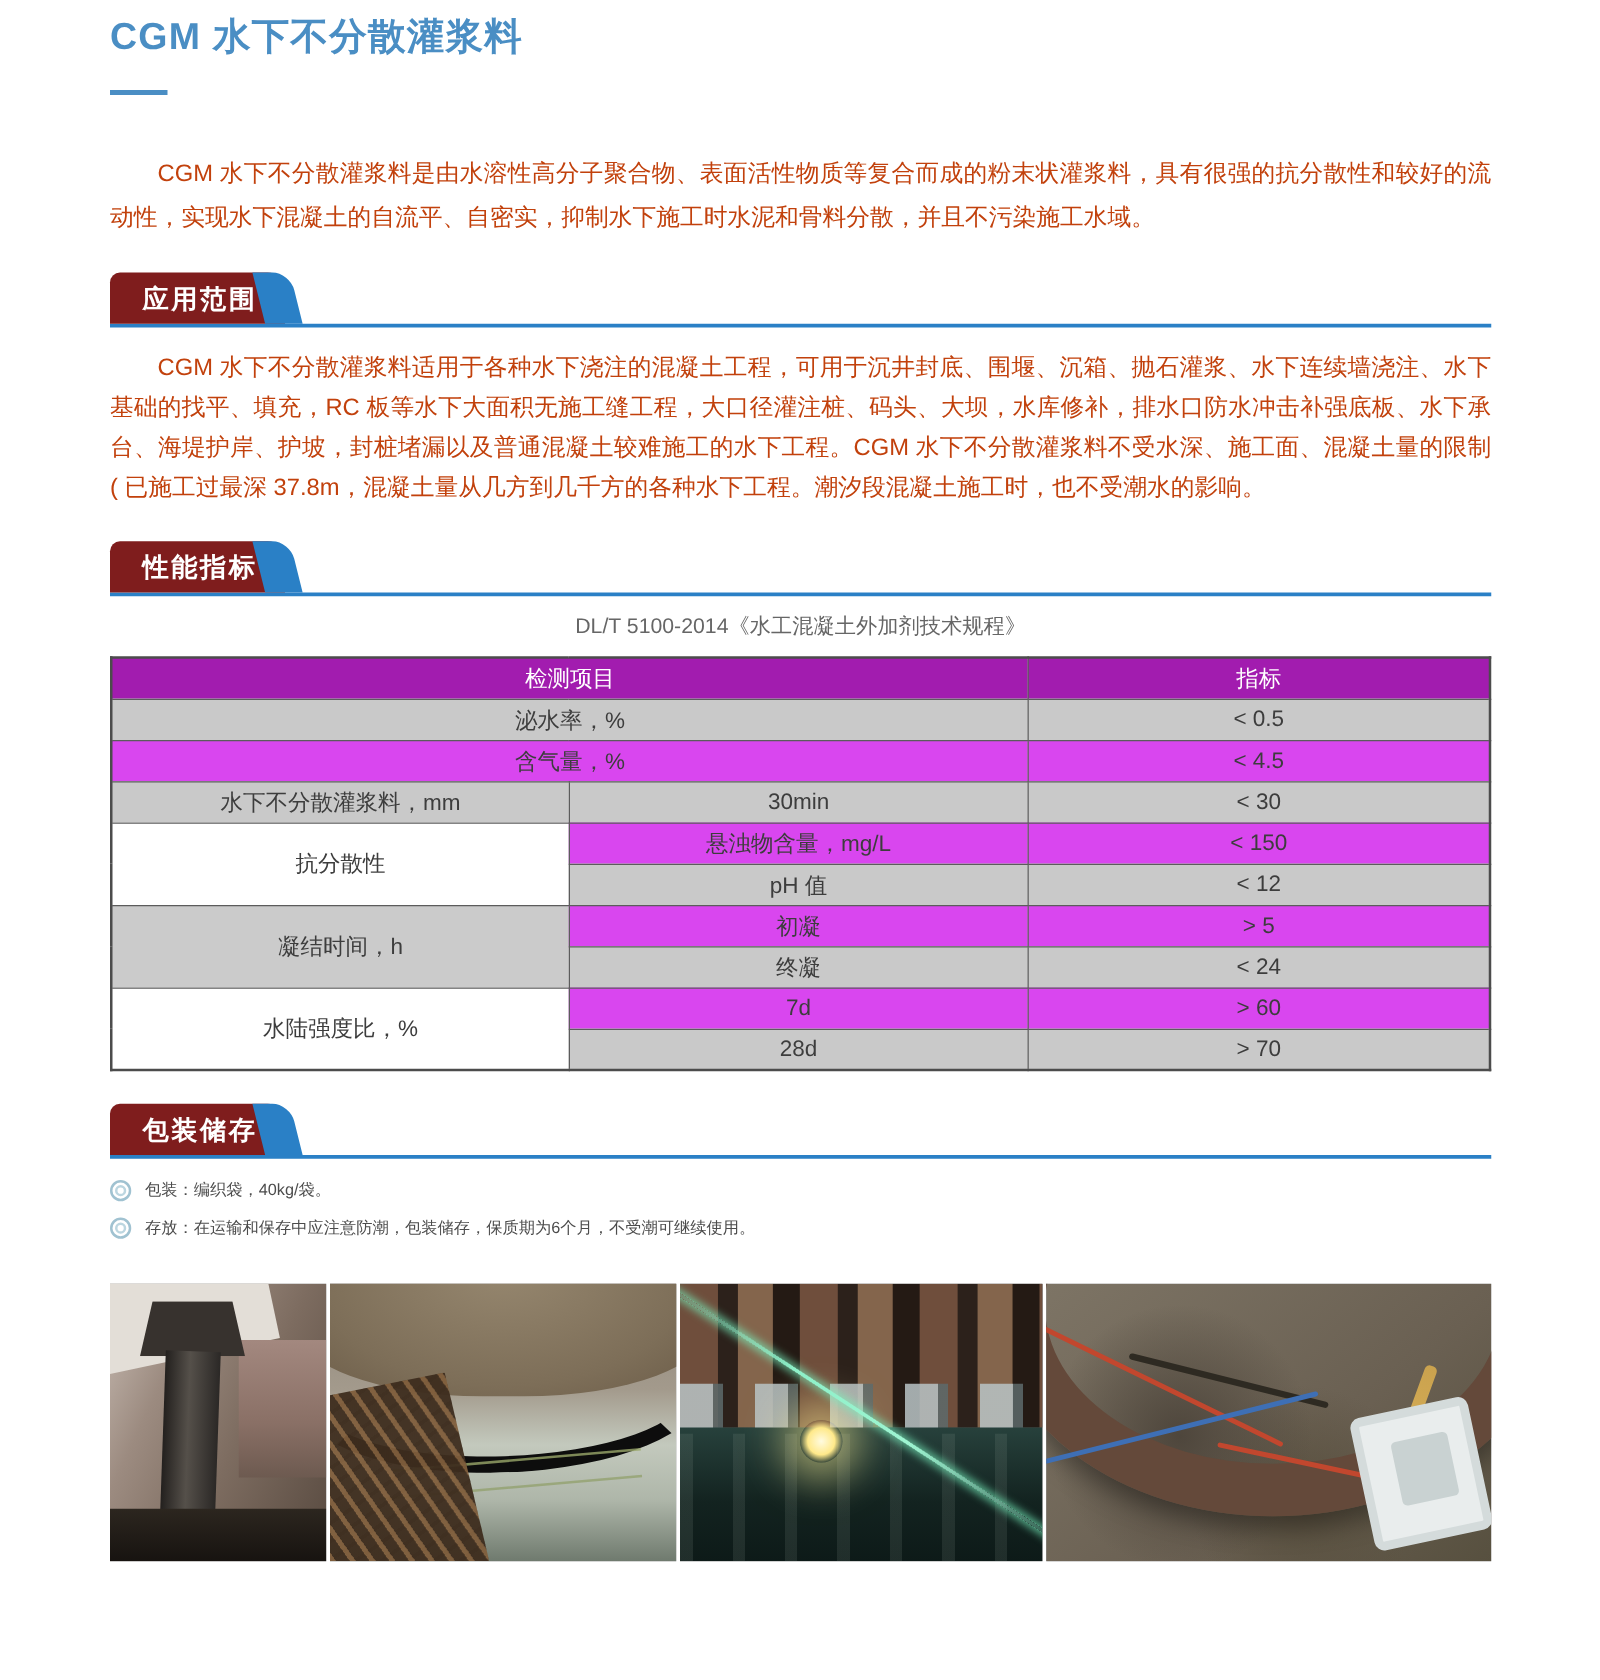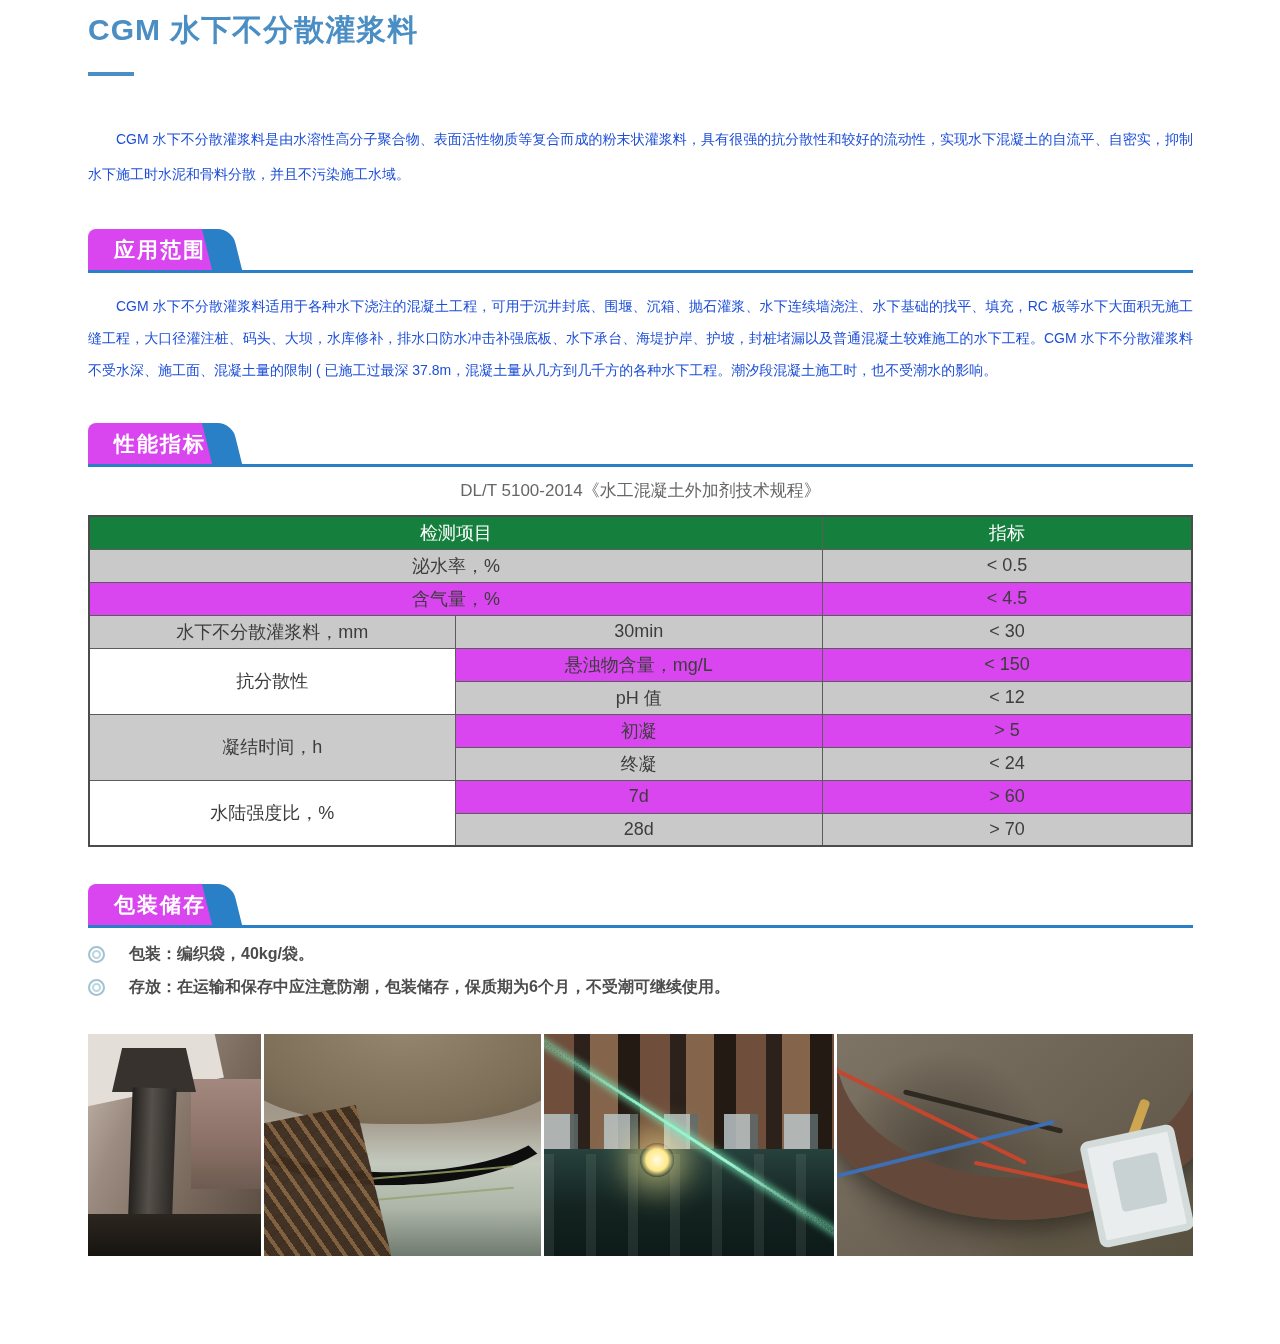--- a/index.html
+++ b/index.html
@@ -14,63 +14,62 @@
 
   
   .doc-title {
     margin:10px 0 0; font-size:30px; line-height:40px;
     font-weight:700; letter-spacing:1px; color:#4a8ec4;
   }
   .title-dash { width:46px; height:4px; background:#4a8ec4; margin-top:22px; }
 
   
   .para {
-    margin:46px 0 0; font-size:14px; line-height:35px;
-    color:#1d4ed8; text-align:justify; text-indent:2em;
+    margin:46px 0 0; font-size:19px; line-height:35px;
+    color:#c2410c; text-align:justify; text-indent:2em;
   }
   .para.app { margin-top:17px; line-height:32px; }
 
   
   .sec { margin-top:26px; border-bottom:3px solid #2a80c6; line-height:0; }
   .sec-badge {
     display:inline-block; position:relative;
-    background:#d946ef; color:#fff;
+    background:#7f1d1d; color:#fff;
     font-size:21px; font-weight:700; letter-spacing:2px;
     line-height:normal; padding:7px 22px 6px 26px;
     border-radius:8px 14px 0 0;
-    margin-top:11px;
   }
   .badge-tail {
     position:absolute; top:0; right:-9px; width:30px; height:100%;
     background:#2a80c6; transform:skewX(14deg); border-radius:0 14px 0 0;
   }
   .badge-label { position:relative; }
 
   
   .std-caption { margin-top:12px; text-align:center; font-size:17px; color:#666; text-indent:0; }
 
   
   table.perf {
     width:100%; margin-top:13px; border-collapse:collapse; table-layout:fixed;
     font-size:18px; color:#3d3d3d; border:2px solid #4c4c4c;
   }
   table.perf th, table.perf td {
     border:1px solid #5c5c5c; height:33px; padding:0 4px;
     text-align:center; vertical-align:middle; font-weight:normal;
   }
-  table.perf thead th { background:#15803d; color:#fff; }
+  table.perf thead th { background:#a21caf; color:#fff; }
   tr.g td { background:#c9c9c9;margin-top:26px; }
   tr.w td { background:#d946ef; }
   td.cell-w { background:#ffffff !important; }
   td.cell-g { background:#cbcbcb !important; }
 
   
   .pack-item {
-    display:flex; align-items:center; gap:24px;
-    font-size:16px; color:#4c4c4c; margin-top:12px;font-weight:bold;
+    display:flex; align-items:center; gap:11px;
+    font-size:13px; color:#4c4c4c; margin-top:12px;
   }
   .pack-item.first { margin-top:16px; }
   .ring-icon {
     position:relative; display:inline-block; flex:none;
     width:17px; height:17px; border:2px solid #a0c2d1; border-radius:50%;
   }
   .ring-icon::after {
     content:""; position:absolute; inset:2px;
     border:2px solid #bcd6e0; border-radius:50%;
   }

